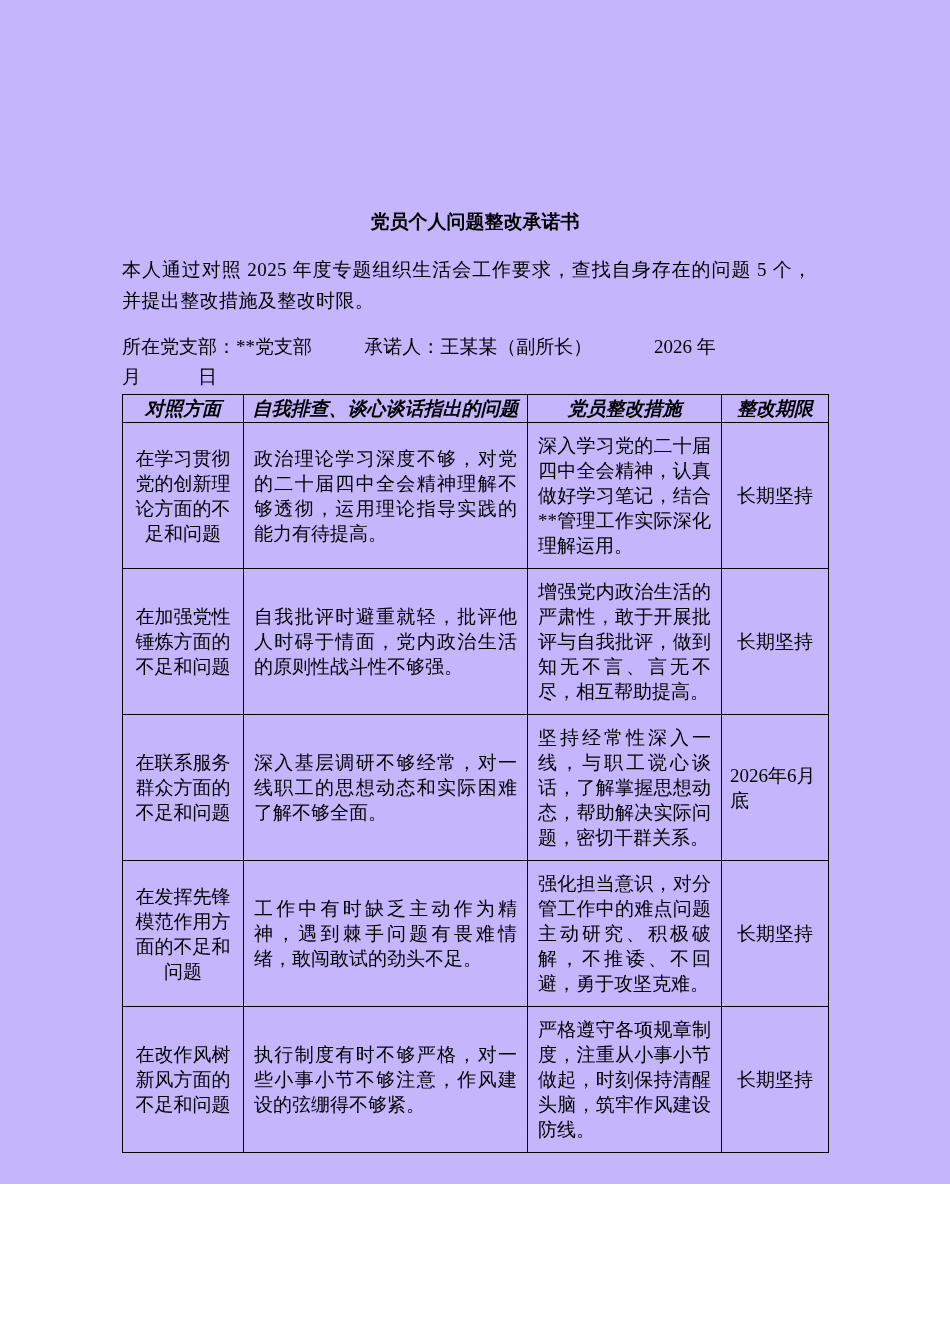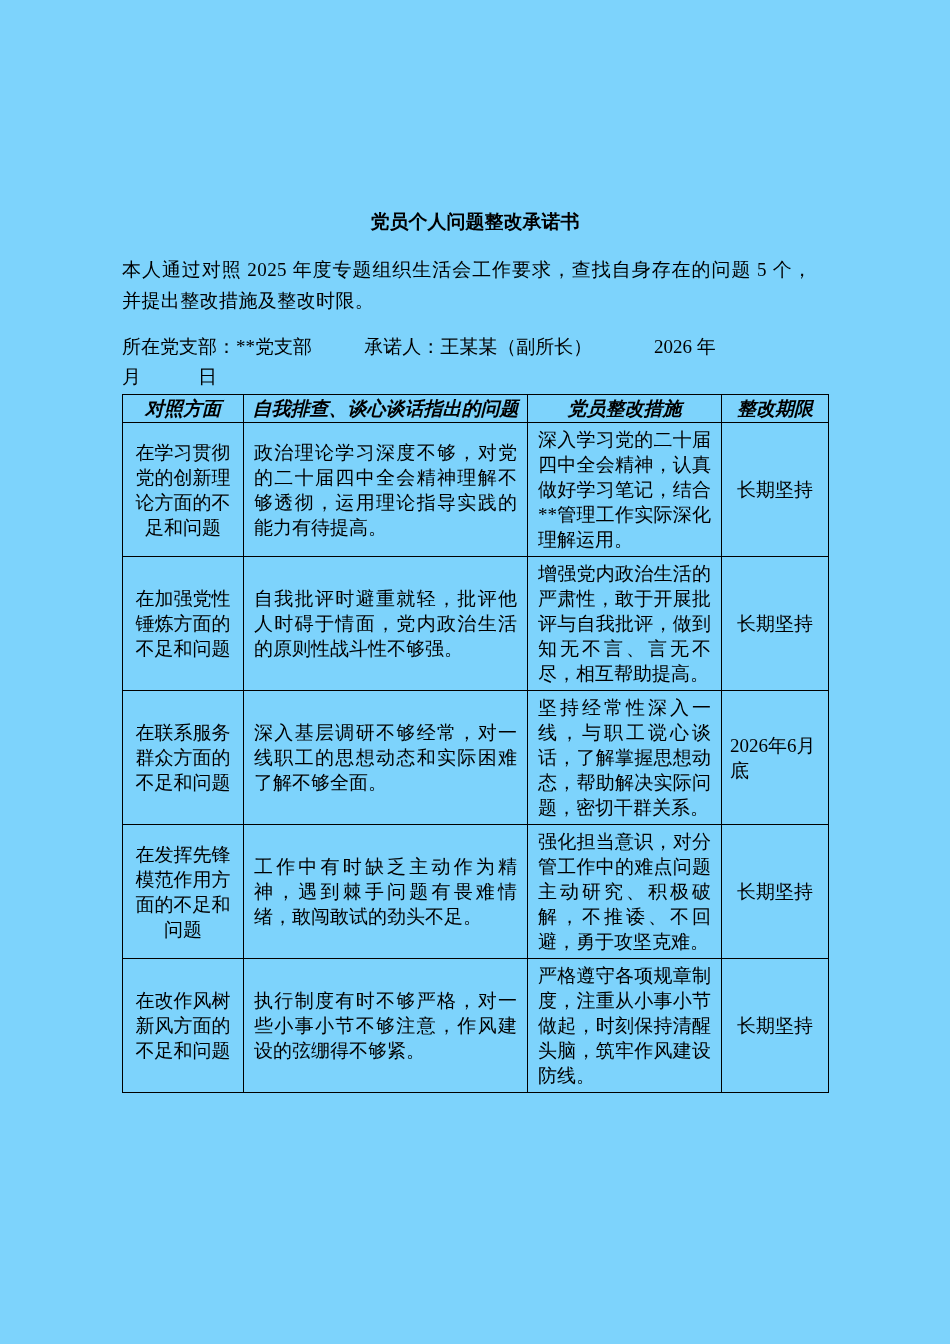--- a/index.html
+++ b/index.html
@@ -3,22 +3,22 @@
 <meta charset="utf-8">
 <style>
   html, body { margin: 0; padding: 0; background: #ffffff; }
   body {
     font-family: "Liberation Serif", "DejaVu Serif", serif;
     color: #000000;
   }
   .page {
     position: relative;
     width: 950px;
-    height: 1344px;
-    background: #7dd3fc;
+    height: 1184px;
+    background: #c4b5fd;
     overflow: hidden;
   }
   .content {
     position: absolute;
     left: 122px;
     top: 0;
     width: 706px;
   }
   .doc-title {
     margin: 208px 0 0 0;
@@ -56,21 +56,21 @@
     overflow: hidden;
   }
   .commit-table th {
     font-weight: bold;
     text-align: center;
     padding: 1px 6px;
     font-style: italic;
   }
   td.c0 { text-align: center;  padding: 2px 12px; }
   td.c1 { text-align: justify; text-justify: inter-character; padding: 16px 10px; }
-  td.c2 { text-align: justify; text-justify: inter-character; padding: 4px 10px; }
+  td.c2 { text-align: justify; text-justify: inter-character; padding: 10px 10px; }
   td.c3 { text-align: center;  padding: 2px 8px; }
   td.c3.left { text-align: left; }
 </style>
 </head>
 <body>
 
 <div class="page">
   <div class="content">
     <h1 class="doc-title">党员个人问题整改承诺书</h1>
 

